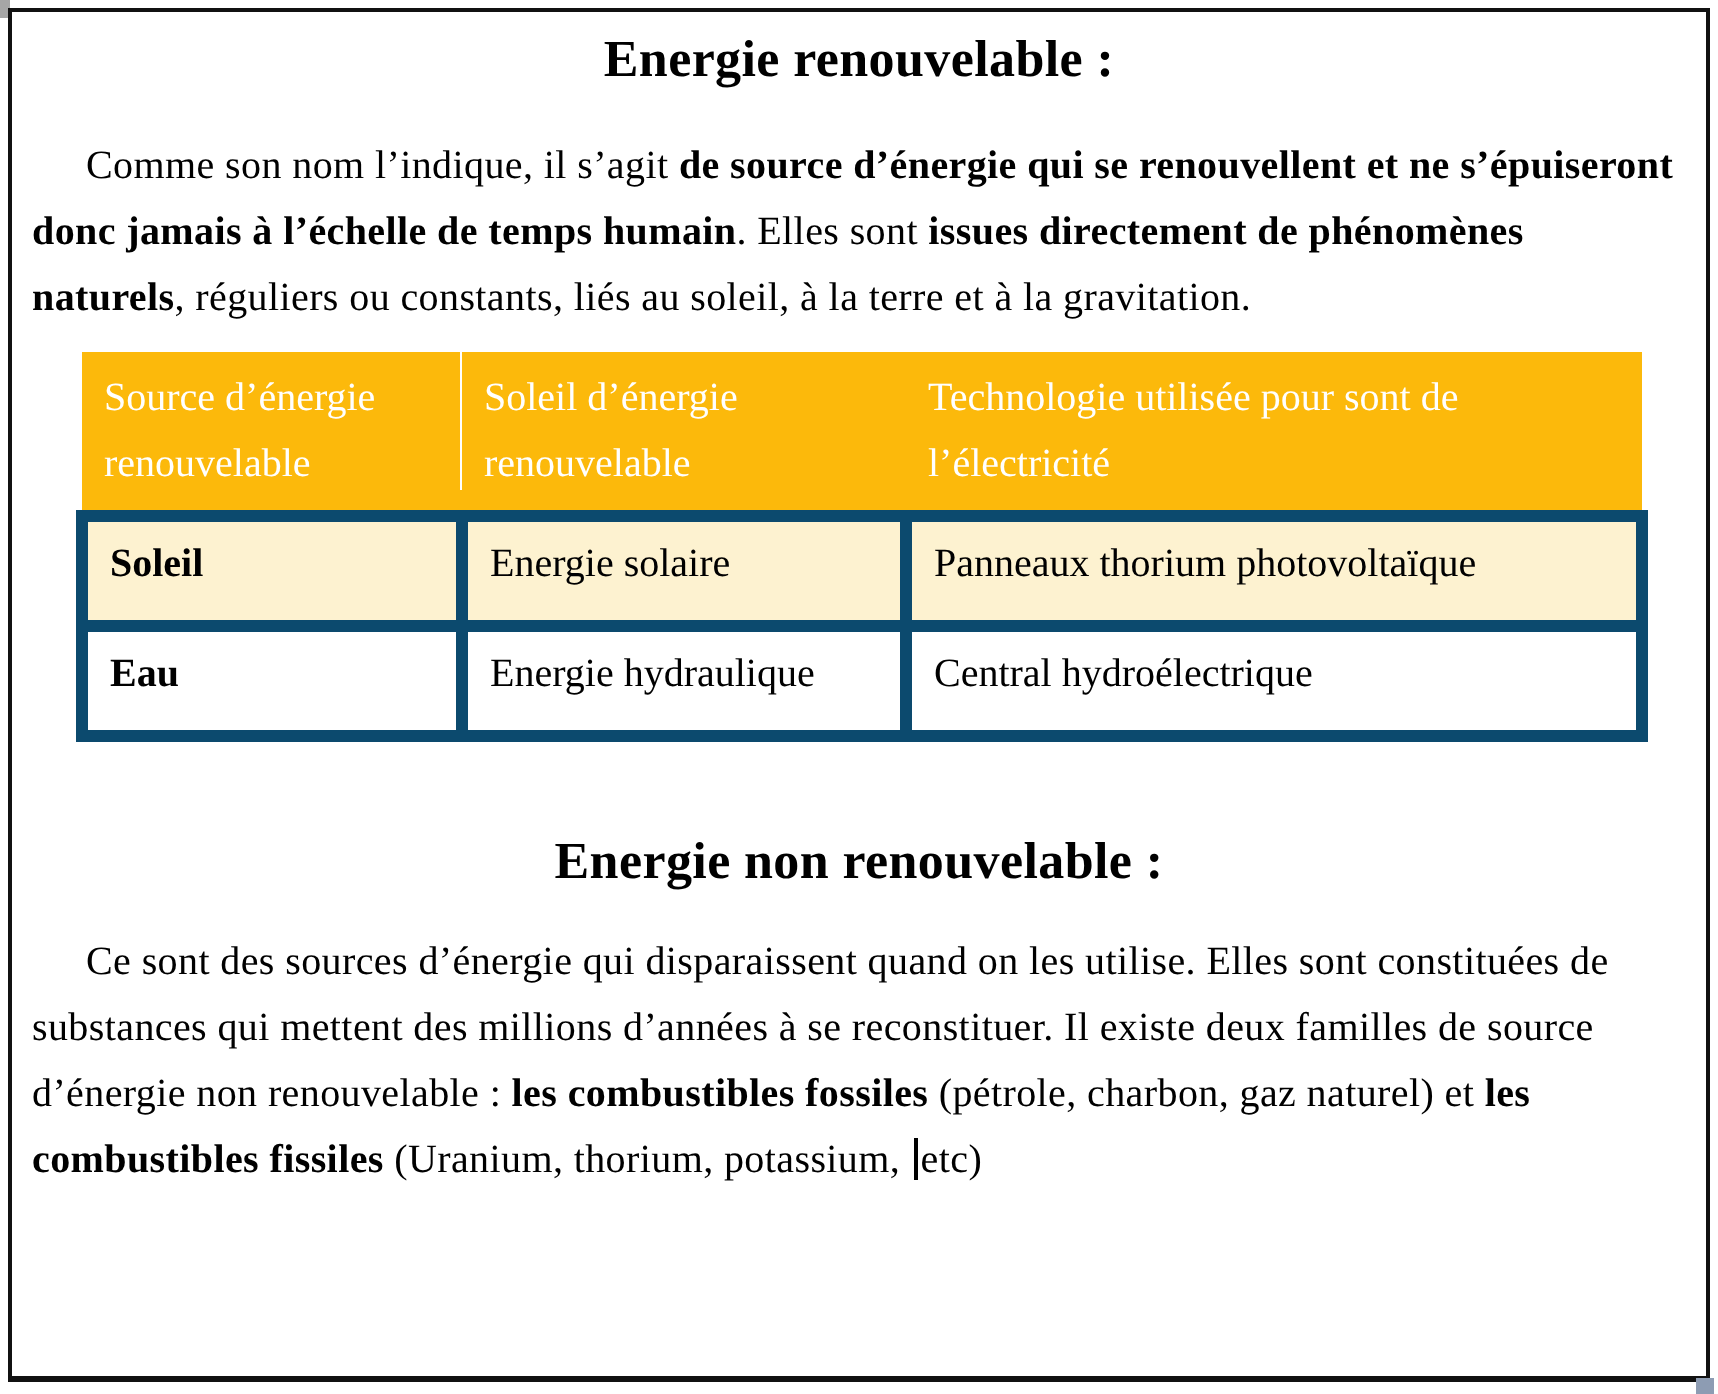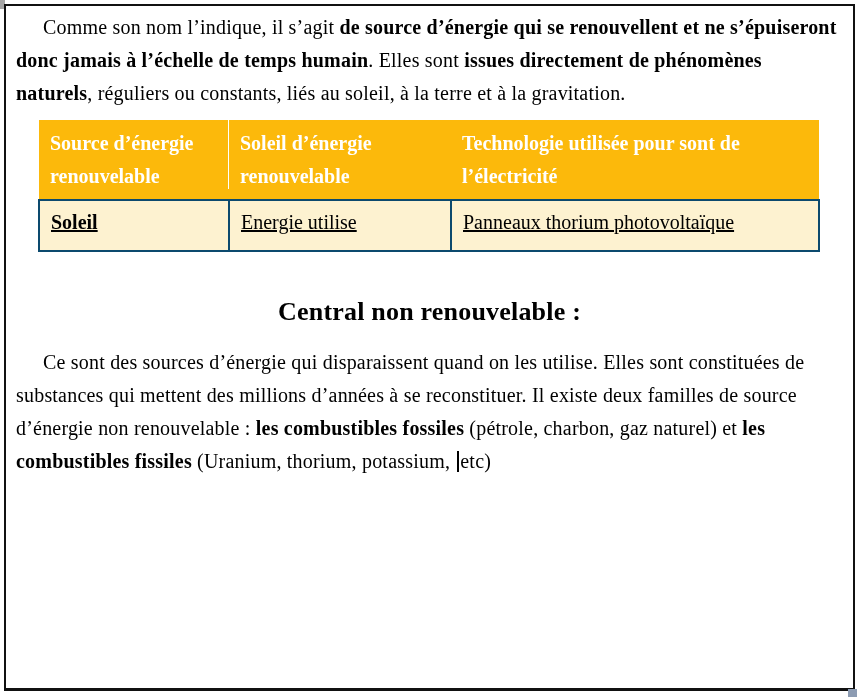--- a/index.html
+++ b/index.html
@@ -34,21 +34,21 @@
     text-align: center;
     font-size: 26px;
     line-height: 35px;
     font-weight: 700;
     letter-spacing: 0.2px;
   }
   .para {
     font-size: 20px;
     line-height: 33px;
     letter-spacing: 0.2px;
-    margin: 5px 1px 0 1px;
+    margin: 20px 1px 0 1px;
     text-indent: 27px;
   }
   .para .b { font-weight: 700; }
   .caret {
     display: inline-block;
     width: 2px; height: 21px;
     background: #000;
     vertical-align: -4px;
     margin: 0 1px 0 2px;
   }
@@ -59,41 +59,40 @@
     margin: 10px 0 0 23px;
   }
   .energy-table col.c1 { width: 190px; }
   .energy-table col.c2 { width: 222px; }
   .energy-table col.c3 { width: 368px; }
   .energy-table thead th {
     background: #FCB90B;
     color: #ffffff;
     font-size: 20px;
     line-height: 33px;
-    font-weight: 700;
+    font-weight: 400;
     text-align: left;
     vertical-align: top;
     padding: 7px 11px 6px 11px;
     border: none;
     position: relative;
   }
   .energy-table thead th:first-child::after {
     content: "";
     position: absolute;
     top: 0; right: -1px;
     width: 2px; height: 69px;
     background: #ffffff;
   }
   .energy-table tbody td {
     font-size: 20px;
     line-height: 33px;
     vertical-align: top;
     padding: 5px 11px 11px 11px;
-    border: 2px solid #0c4a6e;
-    text-decoration: underline;
+    border: 6px solid #0c4a6e;
   }
   .energy-table tbody tr:nth-child(odd)  { background: #FDF2D0; }
   .energy-table tbody tr:nth-child(even) { background: #ffffff; }
   .energy-table tbody td:first-child { font-weight: 700; }
   h2.doc-title2 {
     margin: 42px 0 0 0;
     text-align: center;
     font-size: 26px;
     line-height: 35px;
     font-weight: 700;
@@ -101,44 +100,50 @@
   }
   .para2 { margin-top: 17px; }
 </style>
 </head>
 <body>
 
 <div class="handle-tl"></div>
 
 <div class="doc-frame">
 
+  <h1 class="doc-title">Energie renouvelable :</h1>
 
   <p class="para"><span>Comme son nom l’indique, il s’agit </span><span class="b">de source d’énergie qui se renouvellent et ne s’épuiseront donc jamais à l’échelle de temps humain</span><span>. Elles sont </span><span class="b">issues directement de phénomènes naturels</span><span>, réguliers ou constants, liés au soleil, à la terre et à la gravitation.</span></p>
 
   <table class="energy-table">
     <colgroup>
         <col class="c1">
         <col class="c2">
         <col class="c3">
       </colgroup>
     <thead>
         <tr>
           <th>Source d’énergie renouvelable</th>
           <th>Soleil d’énergie renouvelable</th>
           <th>Technologie utilisée pour sont de l’électricité</th>
         </tr>
       </thead>
     <tbody>
         <tr>
           <td>Soleil</td>
-          <td>Energie utilise</td>
+          <td>Energie solaire</td>
           <td>Panneaux thorium photovoltaïque</td>
+        </tr>
+        <tr>
+          <td>Eau</td>
+          <td>Energie hydraulique</td>
+          <td>Central hydroélectrique</td>
         </tr>
       </tbody>
   </table>
 
-  <h2 class="doc-title2">Central non renouvelable :</h2>
+  <h2 class="doc-title2">Energie non renouvelable :</h2>
 
   <p class="para para2"><span>Ce sont des sources d’énergie qui disparaissent quand on les utilise. Elles sont constituées de substances qui mettent des millions d’années à se reconstituer. Il existe deux familles de source d’énergie non renouvelable : </span><span class="b">les combustibles fossiles</span><span> (pétrole, charbon, gaz naturel) et </span><span class="b">les combustibles fissiles</span><span> (Uranium, thorium, potassium, </span><span class="caret"></span><span>etc)</span></p>
 
 </div>
 
 <div class="handle-br"></div>
 
 </body></html>

